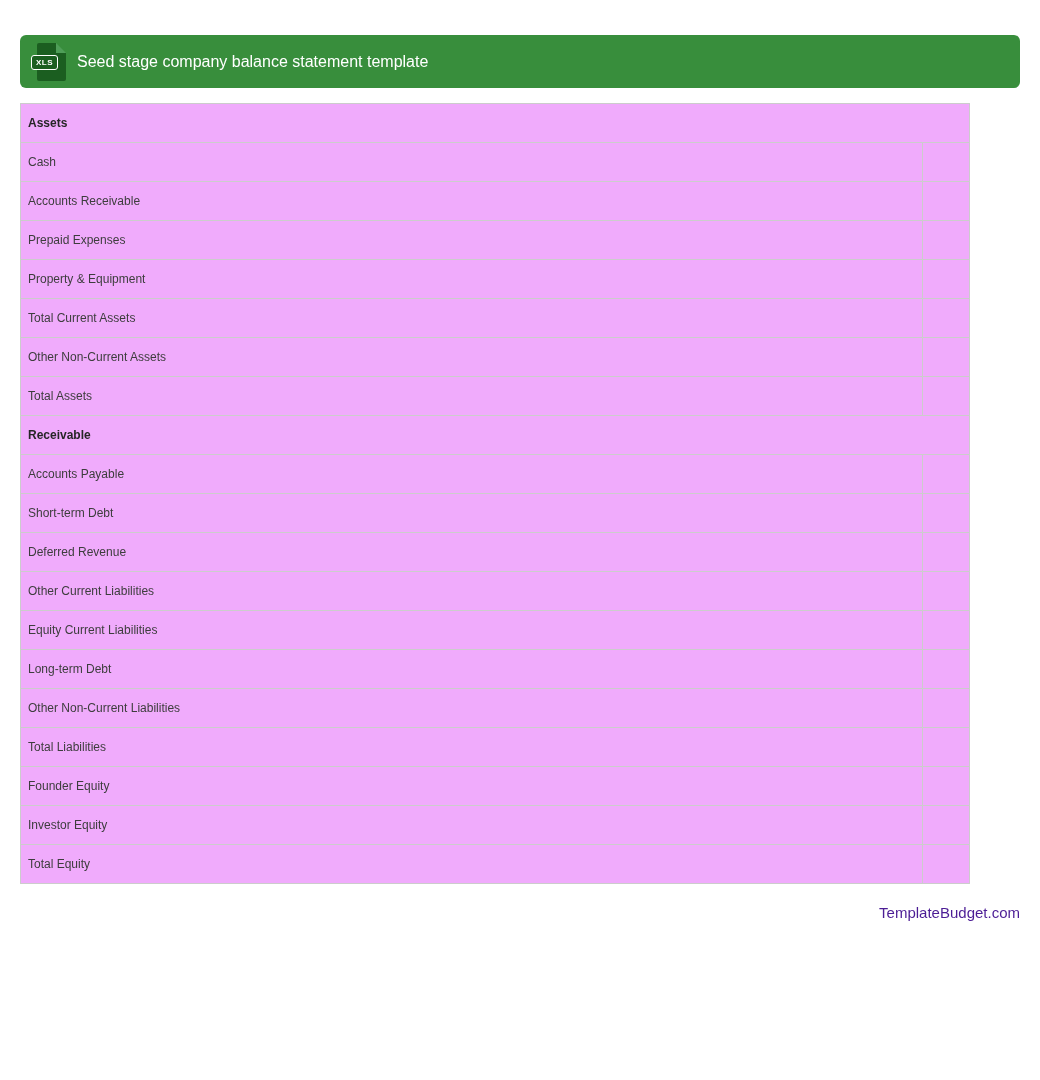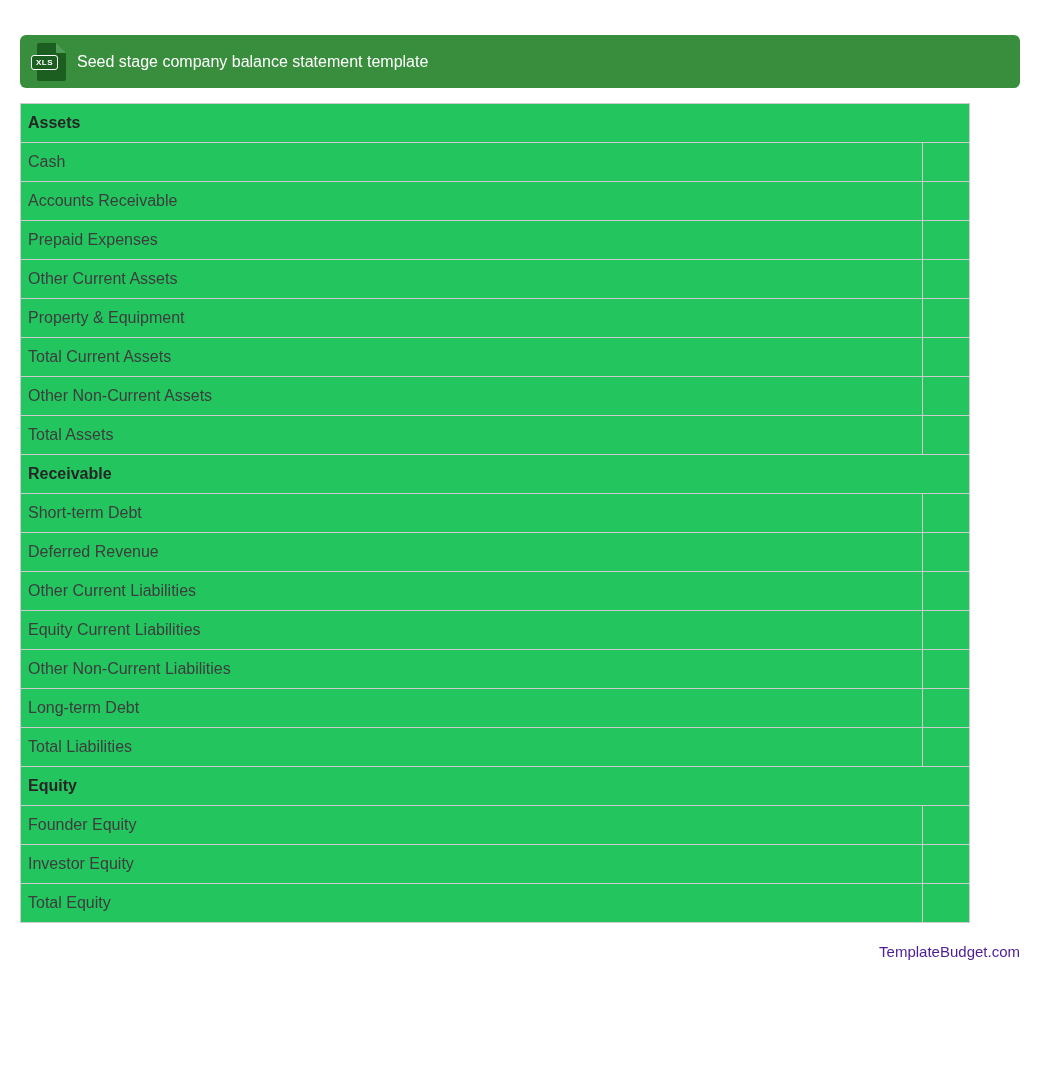--- a/index.html
+++ b/index.html
@@ -53,24 +53,24 @@
   table.balance {
     margin: 15px 20px 0 20px;
     width: 949px;
     border-collapse: collapse;
     table-layout: fixed;
   }
   table.balance, table.balance td { border: 1px solid #cccccc; }
   table.balance td {
     height: 39px;
     padding: 0 0 0 7px;
-    font-size: 16px;
+    font-size: 12px;
     color: #3d3d3d;
     vertical-align: middle;
-    background: #22c55e;
+    background: #f0abfc;
   }
   table.balance td.section {
     font-weight: bold;
     color: #262626;
   }
   table.balance td.value { padding: 0; }
   col.c-label { width: 902px; }
   col.c-value { width: 47px; }
 
   
@@ -109,72 +109,69 @@
         </tr>
         <tr>
           <td class="label">Accounts Receivable</td>
           <td class="value"></td>
         </tr>
         <tr>
           <td class="label">Prepaid Expenses</td>
           <td class="value"></td>
         </tr>
         <tr>
-          <td class="label">Other Current Assets</td>
-          <td class="value"></td>
-        </tr>
-        <tr>
           <td class="label">Property &amp; Equipment</td>
           <td class="value"></td>
         </tr>
         <tr>
           <td class="label">Total Current Assets</td>
           <td class="value"></td>
         </tr>
         <tr>
           <td class="label">Other Non-Current Assets</td>
           <td class="value"></td>
         </tr>
         <tr>
           <td class="label">Total Assets</td>
           <td class="value"></td>
         </tr>
         <tr>
           <td colspan="2" class="section">Receivable</td>
         </tr>
         <tr>
+          <td class="label">Accounts Payable</td>
+          <td class="value"></td>
+        </tr>
+        <tr>
           <td class="label">Short-term Debt</td>
           <td class="value"></td>
         </tr>
         <tr>
           <td class="label">Deferred Revenue</td>
           <td class="value"></td>
         </tr>
         <tr>
           <td class="label">Other Current Liabilities</td>
           <td class="value"></td>
         </tr>
         <tr>
           <td class="label">Equity Current Liabilities</td>
           <td class="value"></td>
         </tr>
         <tr>
-          <td class="label">Other Non-Current Liabilities</td>
+          <td class="label">Long-term Debt</td>
           <td class="value"></td>
         </tr>
         <tr>
-          <td class="label">Long-term Debt</td>
+          <td class="label">Other Non-Current Liabilities</td>
           <td class="value"></td>
         </tr>
         <tr>
           <td class="label">Total Liabilities</td>
           <td class="value"></td>
-        </tr>
-        <tr>
-          <td colspan="2" class="section">Equity</td>
         </tr>
         <tr>
           <td class="label">Founder Equity</td>
           <td class="value"></td>
         </tr>
         <tr>
           <td class="label">Investor Equity</td>
           <td class="value"></td>
         </tr>
         <tr>

